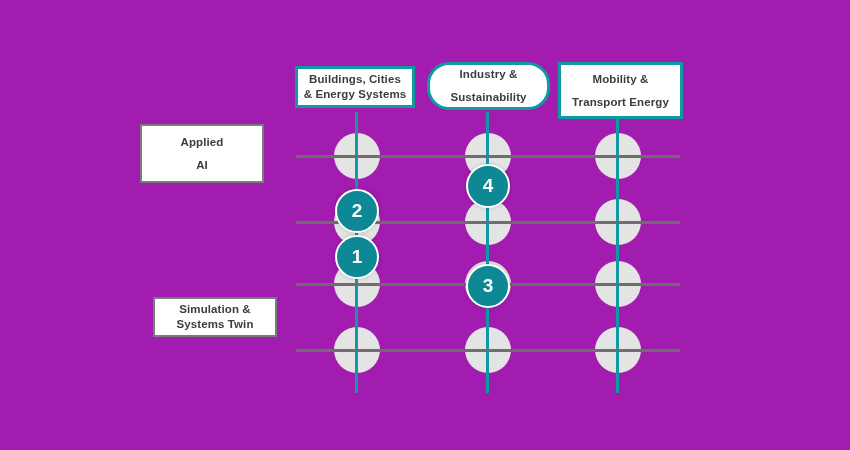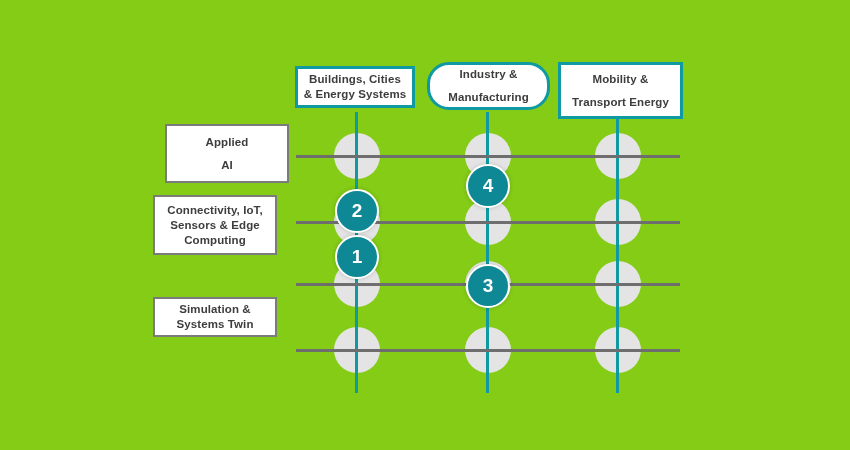--- a/index.html
+++ b/index.html
@@ -1,19 +1,19 @@
 <!DOCTYPE html>
 <html><head>
 <meta charset="utf-8">
 <style>
   html,body{margin:0;padding:0;background:#ffffff;}
   .canvas{
     position:relative;
     width:850px;height:450px;
-    background:#84cc16;
+    background:#a21caf;
     overflow:hidden;
     font-family:"Liberation Sans", sans-serif;
   }
   
   .box{
     position:absolute;
     box-sizing:border-box;
     display:flex;flex-direction:column;
     align-items:center;justify-content:center;
     text-align:center;
@@ -56,35 +56,30 @@
 <body>
 
 <div class="canvas">
 
   <div class="box col-box lh15" style="left:295px;top:66px;width:120px;height:42px;">
     <span>Buildings, Cities</span>
     <span>&amp; Energy Systems</span>
   </div>
   <div class="box col-box lh23" style="left:427px;top:62px;width:123px;height:48px;border-radius:22px;">
     <span>Industry &amp;</span>
-    <span>Manufacturing</span>
+    <span>Sustainability</span>
   </div>
   <div class="box col-box lh23" style="left:558px;top:62px;width:125px;height:57px;">
     <span>Mobility &amp;</span>
     <span>Transport Energy</span>
   </div>
 
-  <div class="box row-box lh23" style="left:165px;top:124px;width:124px;height:59px;">
+  <div class="box row-box lh23" style="left:140px;top:124px;width:124px;height:59px;">
     <span>Applied</span>
     <span>AI</span>
-  </div>
-  <div class="box row-box lh15" style="left:153px;top:195px;width:124px;height:60px;">
-    <span>Connectivity, IoT,</span>
-    <span>Sensors &amp; Edge</span>
-    <span>Computing</span>
   </div>
   <div class="box row-box lh15" style="left:153px;top:270px;width:124px;height:40px;margin-top:27px;">
     <span>Simulation &amp;</span>
     <span>Systems Twin</span>
   </div>
 
   <div class="node" style="left:334px;top:133px;"></div>
   <div class="node" style="left:465px;top:133px;"></div>
   <div class="node" style="left:595px;top:133px;"></div>
   <div class="node" style="left:334px;top:199px;"></div>

